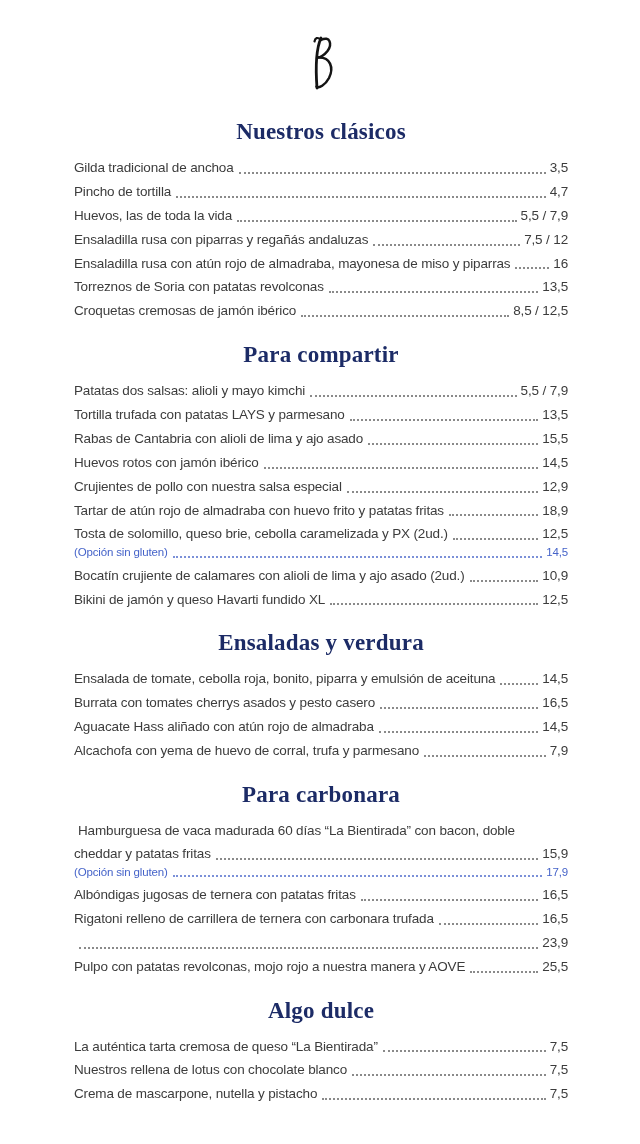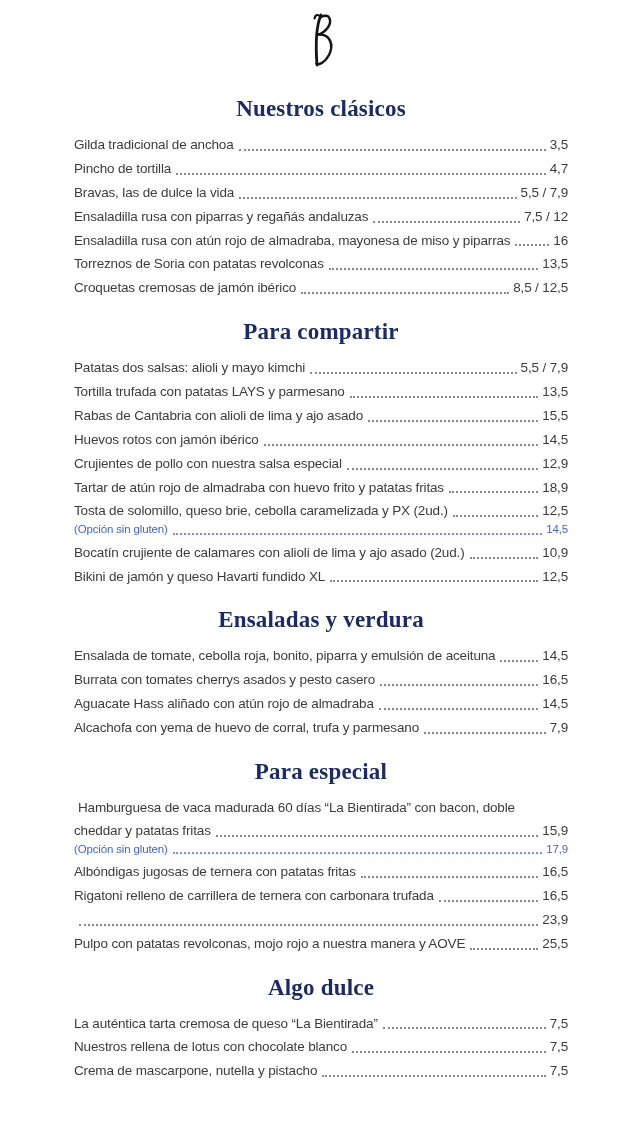--- a/index.html
+++ b/index.html
@@ -11,21 +11,21 @@
     width: 640px;
     height: 1144px;
     font-family: "Liberation Sans", sans-serif;
     color: #3c3c3c;
     overflow: hidden;
   }
   .page {
     box-sizing: border-box;
     width: 640px;
     height: 1144px;
-    padding: 6px 64px 0 66px;
+    padding: 29px 64px 0 66px;
   }
   .logo-wrap {
     text-align: center;
     height: 64px;
     margin-top: 4px;
   }
   .section-title {
     font-family: "Liberation Serif", "DejaVu Serif", serif;
     font-size: 23px;
     font-weight: 700;
@@ -101,21 +101,21 @@
             <span class="name">Gilda tradicional de anchoa</span>
             <span class="dots"></span>
             <span class="price">3,5</span>
           </div>
           <div class="row ">
             <span class="name">Pincho de tortilla</span>
             <span class="dots"></span>
             <span class="price">4,7</span>
           </div>
           <div class="row ">
-            <span class="name">Bravas, las de dulce la vida</span>
+            <span class="name">Huevos, las de toda la vida</span>
             <span class="dots"></span>
             <span class="price">5,5 / 7,9</span>
           </div>
           <div class="row ">
             <span class="name">Ensaladilla rusa con piparras y regañás andaluzas</span>
             <span class="dots"></span>
             <span class="price">7,5 / 12</span>
           </div>
           <div class="row ">
             <span class="name">Ensaladilla rusa con atún rojo de almadraba, mayonesa de miso y piparras</span>
@@ -208,21 +208,21 @@
             <span class="price">14,5</span>
           </div>
           <div class="row ">
             <span class="name">Alcachofa con yema de huevo de corral, trufa y parmesano</span>
             <span class="dots"></span>
             <span class="price">7,9</span>
           </div>
         </div>
       </section>
       <section class="menu-section">
-        <h2 class="section-title">Para especial</h2>
+        <h2 class="section-title">Para carbonara</h2>
         <div class="items">
           <div class="line1">Hamburguesa de vaca madurada 60 días “La Bientirada” con bacon, doble</div>
           <div class="row cont">
             <span class="name">cheddar y patatas fritas</span>
             <span class="dots"></span>
             <span class="price">15,9</span>
           </div>
           <div class="row sub">
             <span class="name">(Opción sin gluten)</span>
             <span class="dots"></span>

